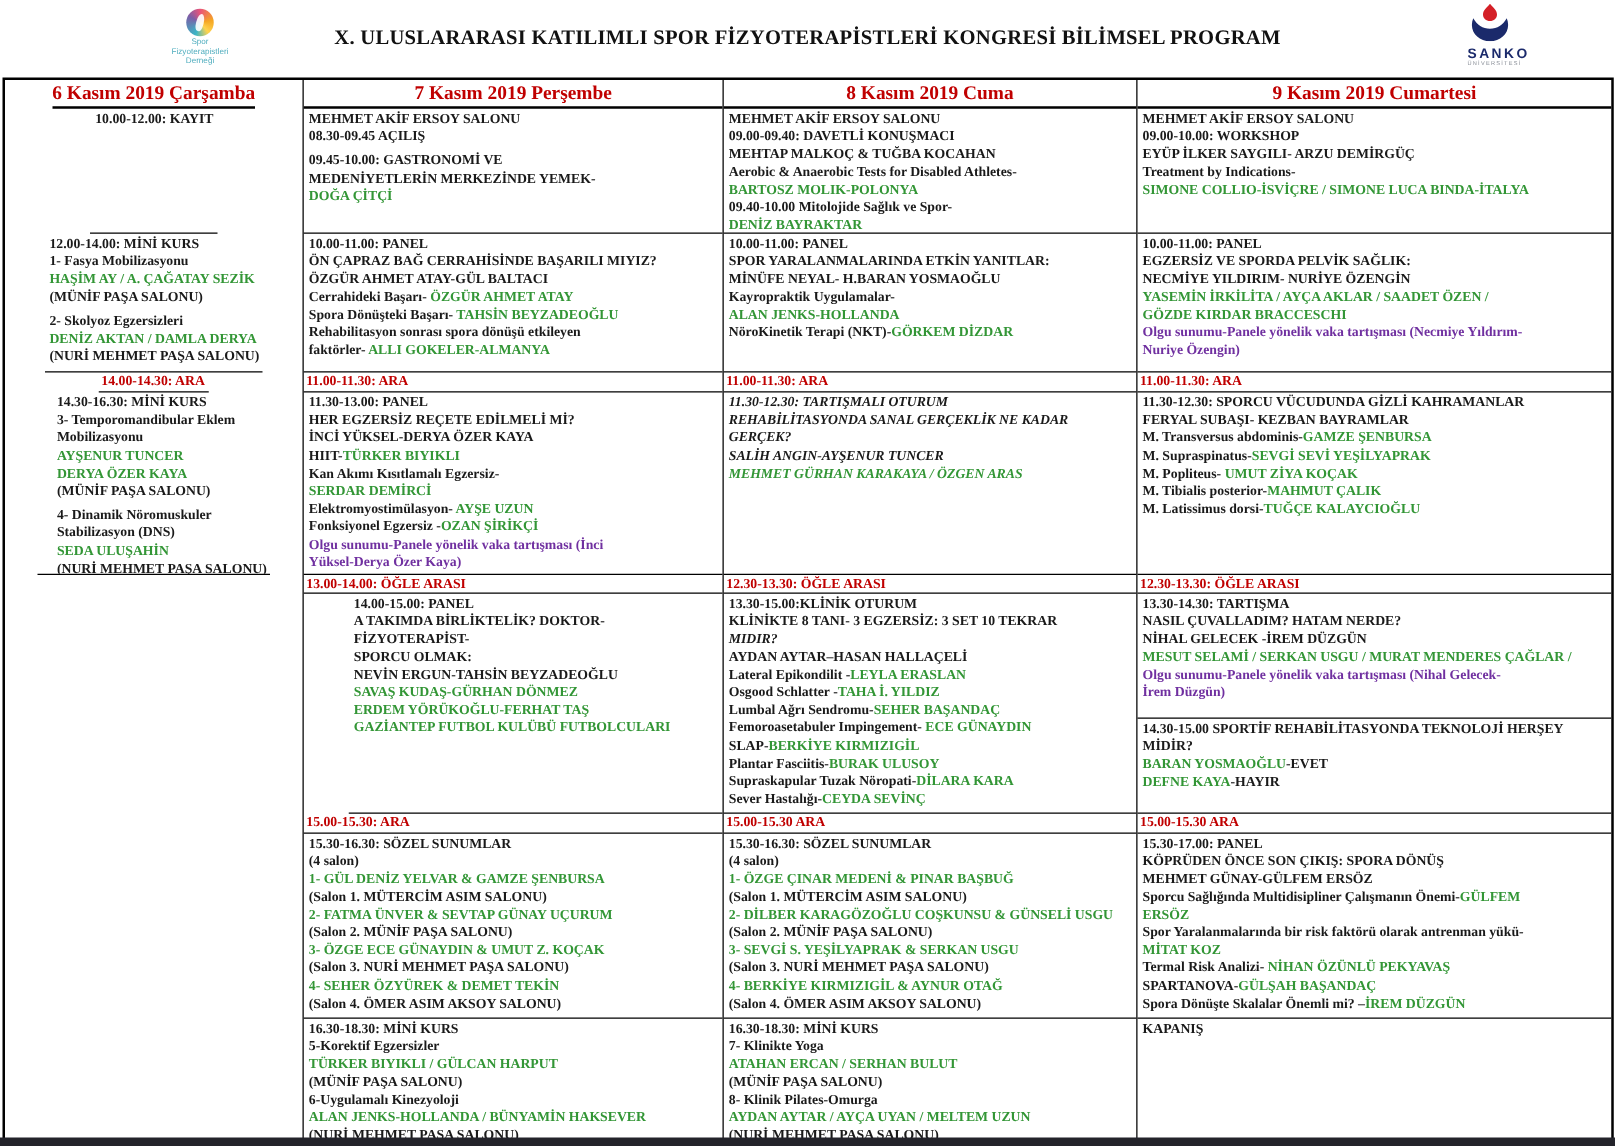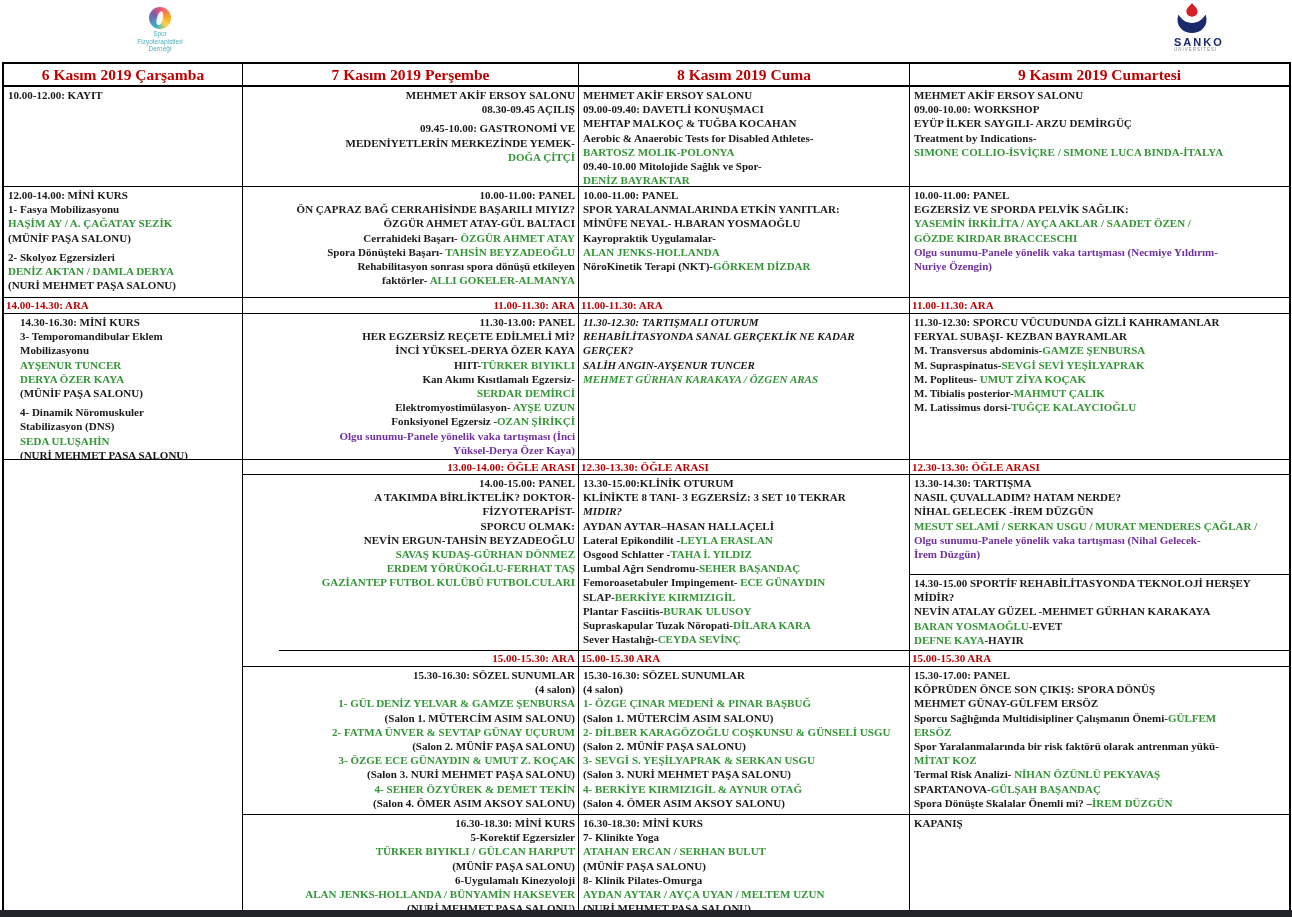--- a/index.html
+++ b/index.html
@@ -44,32 +44,33 @@
 <body>
 
 <div class="page">
   <div class="header">
     <div class="logo-left">
       <div class="logo-circle"></div>
       <div class="logo-text">Spor</div>
       <div class="logo-text">Fizyoterapistleri</div>
       <div class="logo-text">Derneği</div>
     </div>
+    <div class="title">X. ULUSLARARASI KATILIMLI SPOR FİZYOTERAPİSTLERİ KONGRESİ BİLİMSEL PROGRAM</div>
     <div class="logo-right">
       <svg width="36" height="30" viewBox="0 0 36 30">
         <path d="M18 0c2.6 3.4 5.6 5.1 5.6 8.6 0 3.1-2.5 5.2-5.6 5.2s-5.6-2.1-5.6-5.2C12.4 5.1 15.4 3.4 18 0z" fill="#d42027"></path>
         <path d="M4.6 11.5c3 5.3 7.6 8.4 13.4 8.4s10.4-3.1 13.4-8.4c.7 1.7 1.1 3.5 1.1 5.4 0 7.3-6.5 13.1-14.5 13.1S3.5 24.2 3.5 16.9c0-1.9.4-3.7 1.1-5.4z" fill="#1b2a6b"></path>
       </svg>
       <div class="sanko-name">SANKO</div>
       <div class="sanko-sub">ÜNİVERSİTESİ</div>
     </div>
   </div>
 
   <div class="schedule" id="schedule">
-      <div class="col" style="width: 238px;">
+      <div class="col" style="width: 238px; align-items: center;">
         <div class="col-header">6 Kasım 2019 Çarşamba</div>
         <div class="cell" style="height: 100px;">
           <div class="line"><span class="k">10.00-12.00: KAYIT</span></div>
         </div>
         <div class="cell" style="height: 111px;">
           <div class="line"><span class="k">12.00-14.00: MİNİ KURS</span></div>
           <div class="line"><span class="k">1- Fasya Mobilizasyonu</span></div>
           <div class="line"><span class="g">HAŞİM AY / A. ÇAĞATAY SEZİK</span></div>
           <div class="line"><span class="k">(MÜNİF PAŞA SALONU)</span></div>
           <div class="line gap"><span class="k">2- Skolyoz Egzersizleri</span></div>
@@ -86,21 +87,21 @@
           <div class="line"><span class="g">AYŞENUR TUNCER</span></div>
           <div class="line"><span class="g">DERYA ÖZER KAYA</span></div>
           <div class="line"><span class="k">(MÜNİF PAŞA SALONU)</span></div>
           <div class="line gap"><span class="k">4- Dinamik Nöromuskuler</span></div>
           <div class="line"><span class="k">Stabilizasyon (DNS)</span></div>
           <div class="line"><span class="g">SEDA ULUŞAHİN</span></div>
           <div class="line"><span class="k">(NURİ MEHMET PAŞA SALONU)</span></div>
         </div>
         <div class="cell" style="height: 451px;"></div>
       </div>
-      <div class="col" style="width: 335px; text-align: right;">
+      <div class="col" style="width: 335px;">
         <div class="col-header">7 Kasım 2019 Perşembe</div>
         <div class="cell" style="height: 100px;">
           <div class="line"><span class="k">MEHMET AKİF ERSOY SALONU</span></div>
           <div class="line"><span class="k">08.30-09.45 AÇILIŞ</span></div>
           <div class="line gap"><span class="k">09.45-10.00: GASTRONOMİ VE</span></div>
           <div class="line"><span class="k">MEDENİYETLERİN MERKEZİNDE YEMEK-</span></div>
           <div class="line"><span class="g">DOĞA ÇİTÇİ</span></div>
         </div>
         <div class="cell" style="height: 111px;">
           <div class="line"><span class="k">10.00-11.00: PANEL</span></div>
@@ -239,20 +240,21 @@
         <div class="cell" style="height: 100px;">
           <div class="line"><span class="k">MEHMET AKİF ERSOY SALONU</span></div>
           <div class="line"><span class="k">09.00-10.00: WORKSHOP</span></div>
           <div class="line"><span class="k">EYÜP İLKER SAYGILI- ARZU DEMİRGÜÇ</span></div>
           <div class="line"><span class="k">Treatment by Indications-</span></div>
           <div class="line"><span class="g">SIMONE COLLIO-İSVİÇRE / SIMONE LUCA BINDA-İTALYA</span></div>
         </div>
         <div class="cell" style="height: 111px;">
           <div class="line"><span class="k">10.00-11.00: PANEL</span></div>
           <div class="line"><span class="k">EGZERSİZ VE SPORDA PELVİK SAĞLIK:</span></div>
+          <div class="line"><span class="k">NECMİYE YILDIRIM- NURİYE ÖZENGİN</span></div>
           <div class="line"><span class="g">YASEMİN İRKİLİTA / AYÇA AKLAR / SAADET ÖZEN /</span></div>
           <div class="line"><span class="g">GÖZDE KIRDAR BRACCESCHI</span></div>
           <div class="line"><span class="p">Olgu sunumu-Panele yönelik vaka tartışması (Necmiye Yıldırım-</span></div>
           <div class="line"><span class="p">Nuriye Özengin)</span></div>
         </div>
         <div class="cell ara" style="height: 16px;">
           <div class="line"><span class="r">11.00-11.30: ARA</span></div>
         </div>
         <div class="cell" style="height: 146px;">
           <div class="line"><span class="k">11.30-12.30: SPORCU VÜCUDUNDA GİZLİ KAHRAMANLAR</span></div>
@@ -270,21 +272,20 @@
           <div class="line"><span class="k">13.30-14.30: TARTIŞMA</span></div>
           <div class="line"><span class="k">NASIL ÇUVALLADIM? HATAM NERDE?</span></div>
           <div class="line"><span class="k">NİHAL GELECEK -İREM DÜZGÜN</span></div>
           <div class="line"><span class="g">MESUT SELAMİ / SERKAN USGU / MURAT MENDERES ÇAĞLAR /</span></div>
           <div class="line"><span class="p">Olgu sunumu-Panele yönelik vaka tartışması (Nihal Gelecek-</span></div>
           <div class="line"><span class="p">İrem Düzgün)</span></div>
         </div>
         <div class="cell" style="height: 76px;">
           <div class="line"><span class="k">14.30-15.00 SPORTİF REHABİLİTASYONDA TEKNOLOJİ HERŞEY</span></div>
           <div class="line"><span class="k">MİDİR?</span></div>
-          <div class="line"><span class="k">NEVİN ATALAY GÜZEL -MEHMET GÜRHAN KARAKAYA</span></div>
           <div class="line"><span class="g">BARAN YOSMAOĞLU</span><span class="k">-EVET</span></div>
           <div class="line"><span class="g">DEFNE KAYA</span><span class="k">-HAYIR</span></div>
         </div>
         <div class="cell ara" style="height: 16px;">
           <div class="line"><span class="r">15.00-15.30 ARA</span></div>
         </div>
         <div class="cell" style="height: 148px;">
           <div class="line"><span class="k">15.30-17.00: PANEL</span></div>
           <div class="line"><span class="k">KÖPRÜDEN ÖNCE SON ÇIKIŞ: SPORA DÖNÜŞ</span></div>
           <div class="line"><span class="k">MEHMET GÜNAY-GÜLFEM ERSÖZ</span></div>

